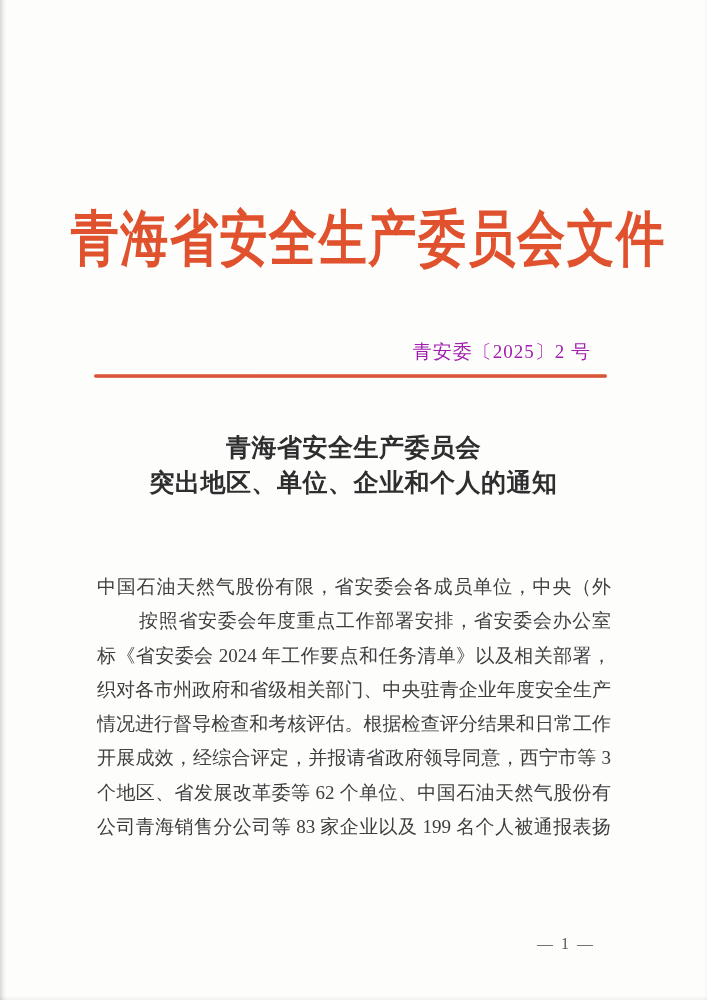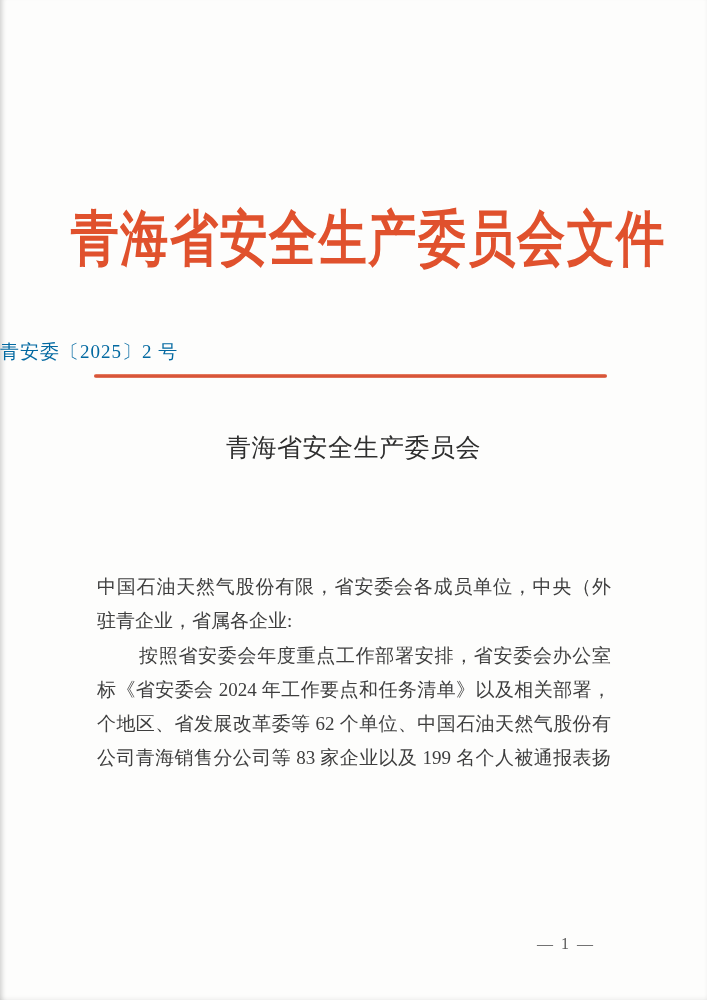--- a/index.html
+++ b/index.html
@@ -32,43 +32,43 @@
     letter-spacing: 2px;
     white-space: nowrap;
     transform: scaleX(0.8);
     transform-origin: 50% 50%;
   }
   .docnum {
     position: absolute;
     top: 338px;
     left: 0;
     width: 591px;
-    text-align: left;
-    color: #0369a1;
+    text-align: right;
+    color: #a21caf;
     font-size: 19px;
     line-height: 28px;
     letter-spacing: 1px;
   }
   .rule {
     position: absolute;
     top: 374px;
     left: 94px;
     width: 513px;
     height: 4px;
     border-radius: 2px;
     background: linear-gradient(#e98a6e, #d85438 40%, #d85438 75%, #e8937c);
   }
   .doc-title {
     position: absolute;
     top: 430px;
     left: 50px;
     width: 607px;
     text-align: center;
     color: #2e2e2e;
-    font-weight: normal;
+    font-weight: bold;
     font-size: 25px;
     line-height: 35px;
     letter-spacing: 0.5px;
   }
   .body-text {
     position: absolute;
     top: 570px;
     left: 97px;
     width: 514px;
     color: #3e3e3e;
@@ -106,26 +106,29 @@
 <div class="page">
 
   <div class="letterhead">青海省安全生产委员会文件</div>
 
   <div class="docnum">青安委〔2025〕2 号</div>
 
   <div class="rule"></div>
 
   <div class="doc-title">
     <div>青海省安全生产委员会</div>
+    <div>突出地区、单位、企业和个人的通知</div>
   </div>
 
   <div class="body-text">
     <div class="bl jl">中国石油天然气股份有限，省安委会各成员单位，中央（外省）</div>
-    <div class="bl">驻青企业，省属各企业:</div>
     <div class="bl jl indent">按照省安委会年度重点工作部署安排，省安委会办公室对</div>
     <div class="bl jl">标《省安委会 2024 年工作要点和任务清单》以及相关部署，组</div>
+    <div class="bl jl">织对各市州政府和省级相关部门、中央驻青企业年度安全生产</div>
+    <div class="bl jl">情况进行督导检查和考核评估。根据检查评分结果和日常工作</div>
+    <div class="bl jl">开展成效，经综合评定，并报请省政府领导同意，西宁市等 3</div>
     <div class="bl jl">个地区、省发展改革委等 62 个单位、中国石油天然气股份有限</div>
     <div class="bl jl">公司青海销售分公司等 83 家企业以及 199 名个人被通报表扬为</div>
   </div>
 
   <div class="pageno">— 1 —</div>
 
 </div>
 
 </body></html>

